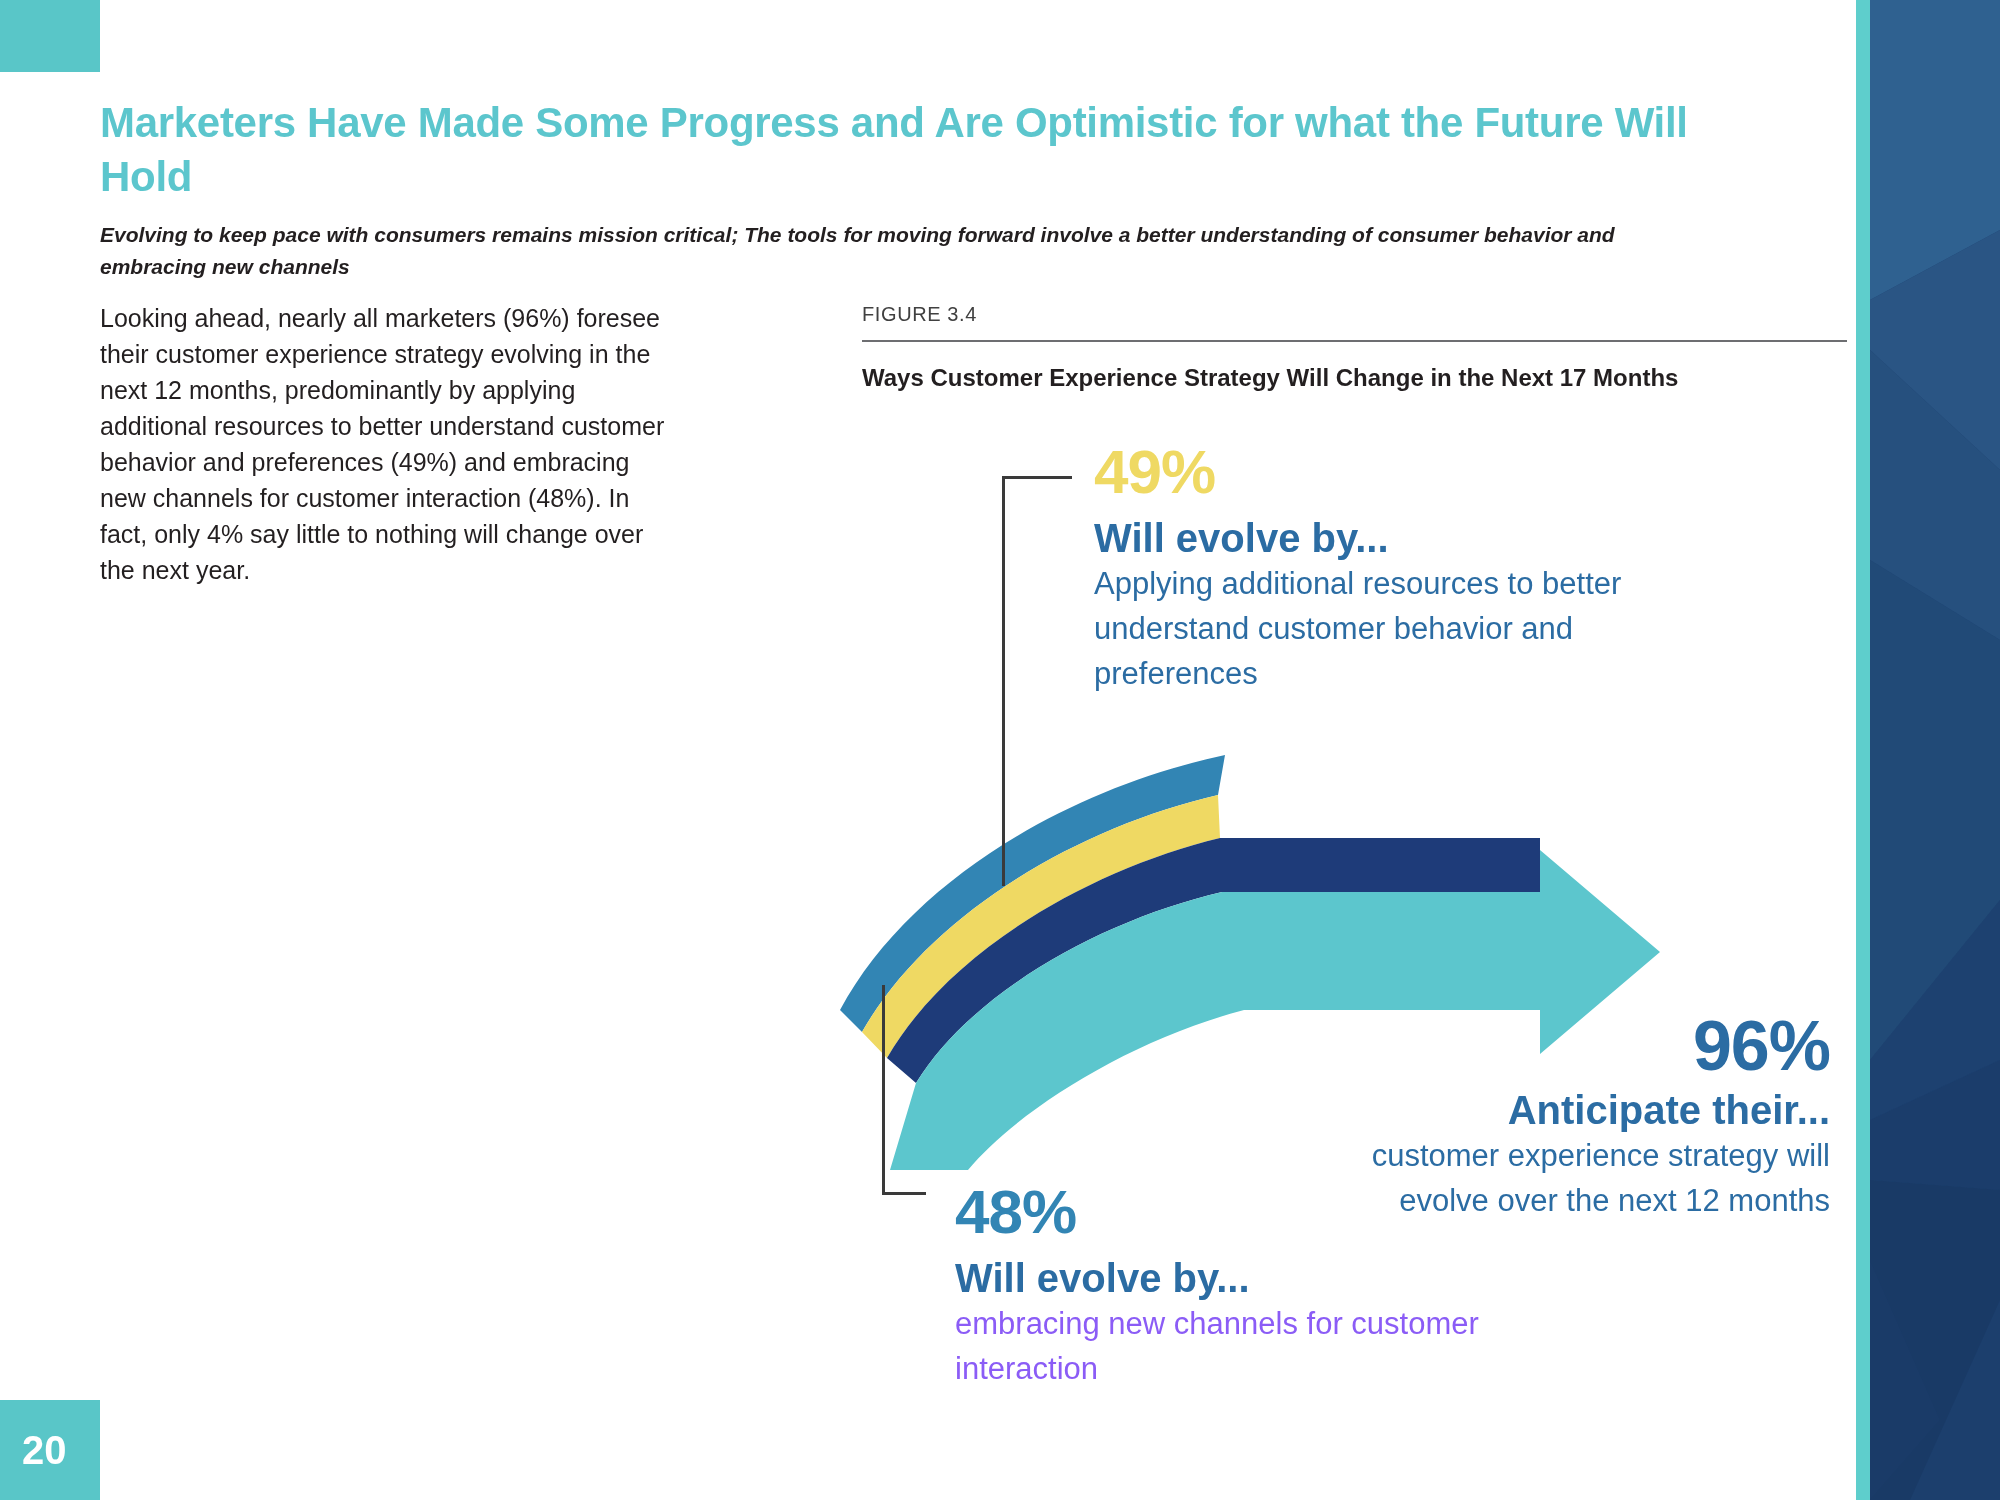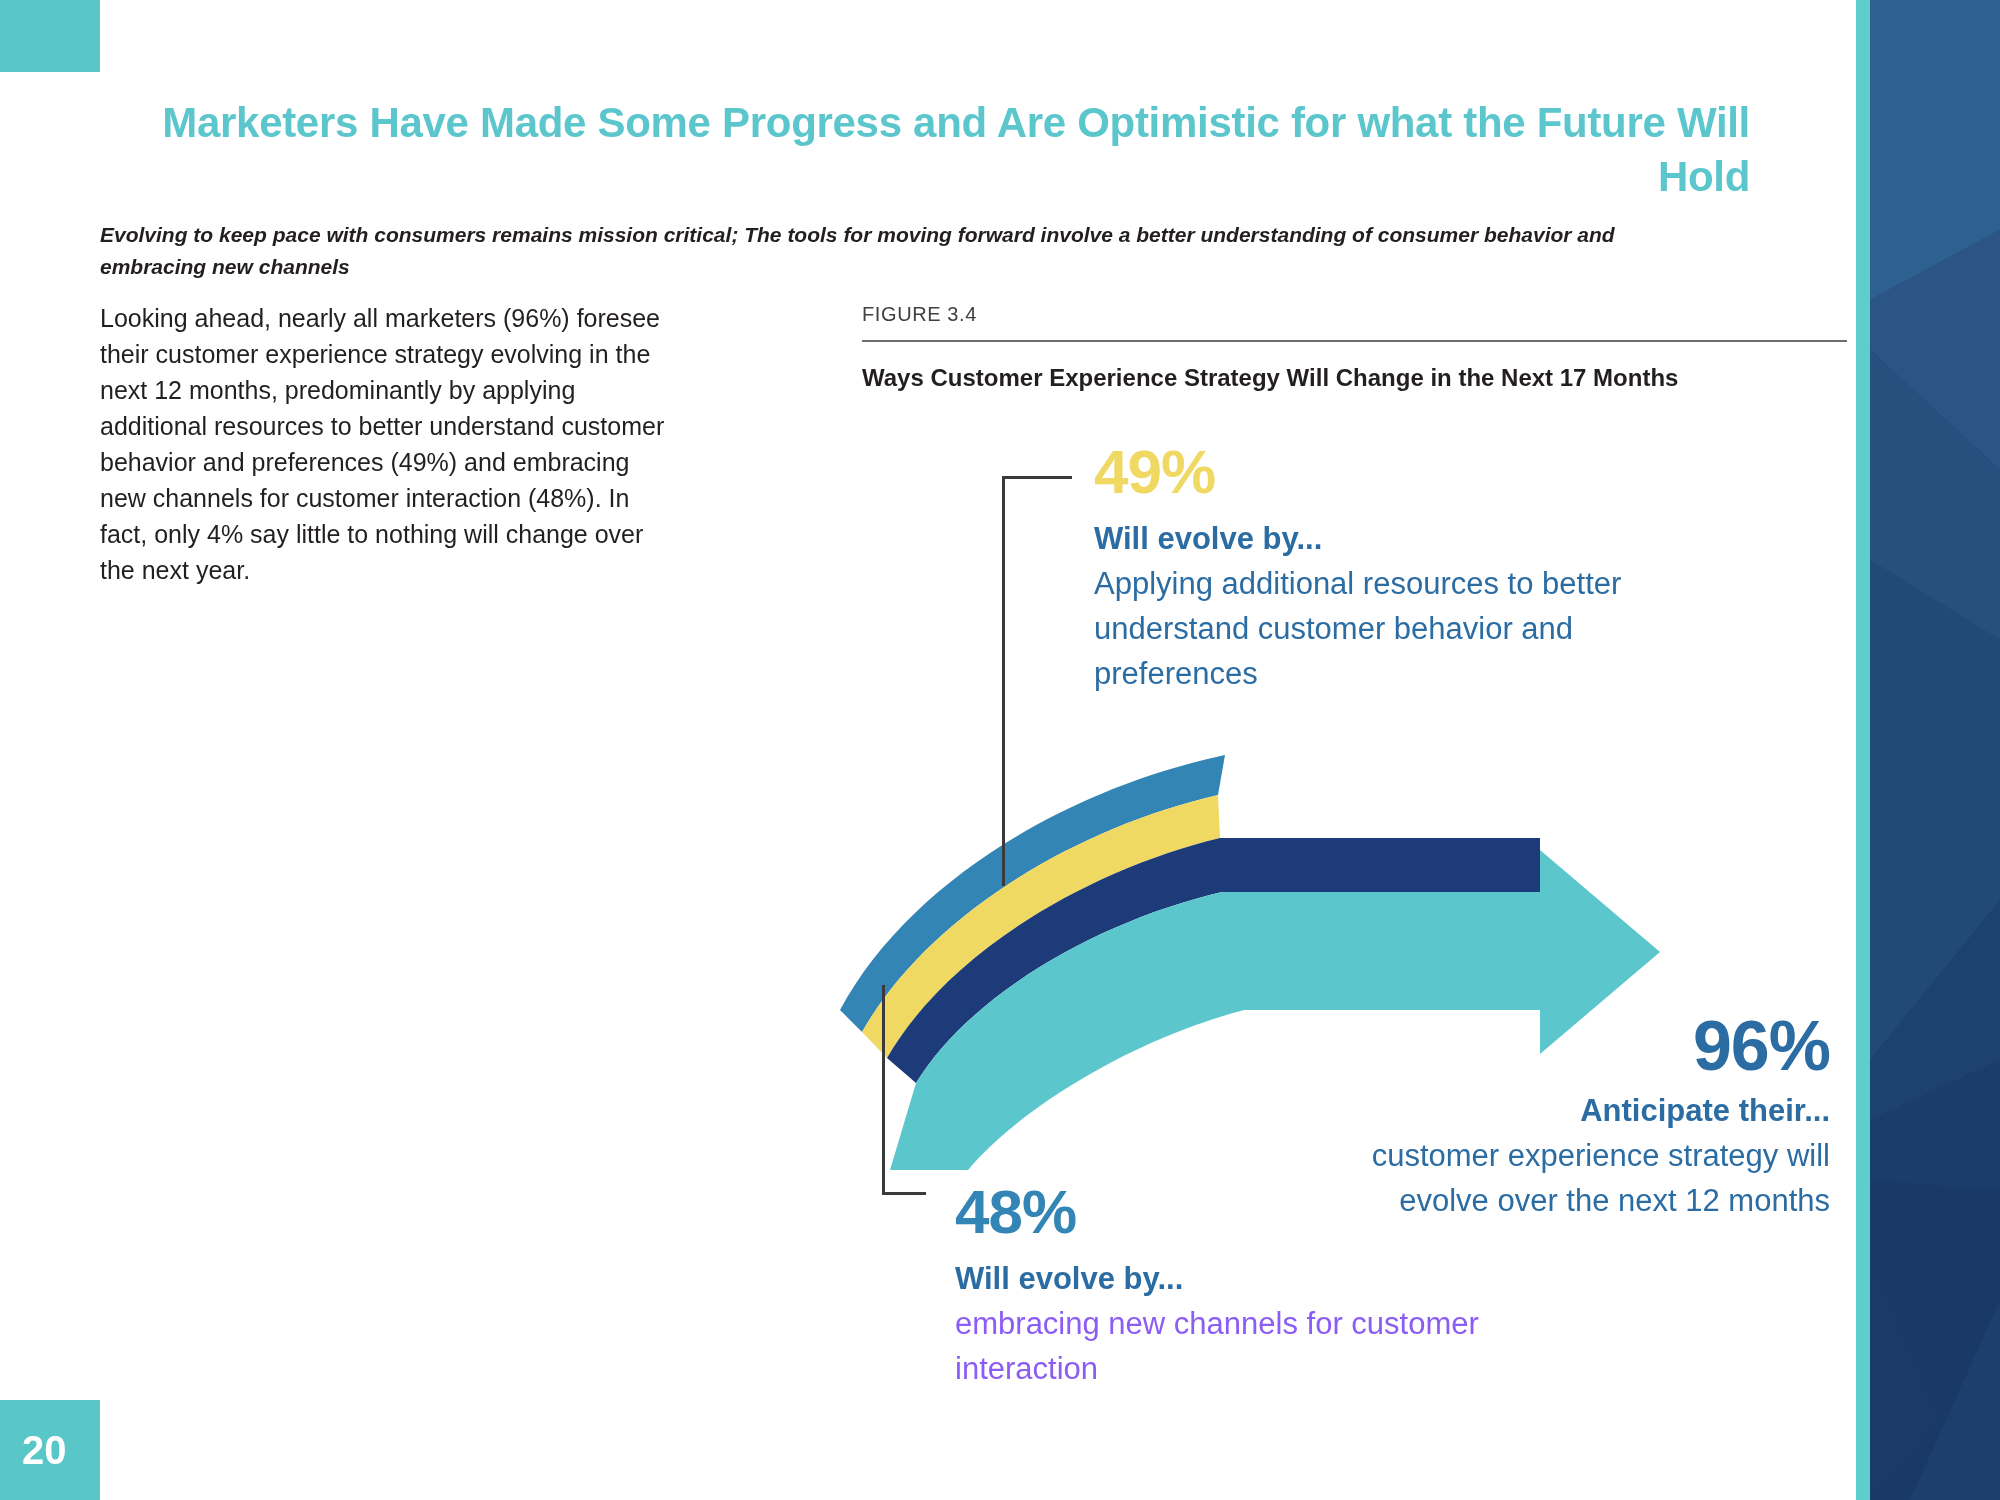--- a/index.html
+++ b/index.html
@@ -57,21 +57,20 @@
   .headline {
     position: absolute;
     left: 100px;
     top: 96px;
     width: 1650px;
     color: #5cc6cd;
     font-size: 42px;
     font-weight: bold;
     line-height: 54px;
     letter-spacing: -0.3px;
-    text-align: right;
   }
   .subhead {
     position: absolute;
     left: 100px;
     top: 219px;
     width: 1610px;
     color: #231f20;
     font-size: 21px;
     font-weight: bold;
     font-style: italic;
@@ -135,21 +134,21 @@
 
   
   .callout { position: absolute; }
   .callout .big {
     font-size: 62px;
     font-weight: bold;
     line-height: 64px;
     letter-spacing: -1px;
   }
   .callout .lead {
-    font-size: 31px;
+    font-size: 40px;
     font-weight: bold;
     line-height: 45px;
   }
   .callout .desc {
     font-size: 31px;
     line-height: 45px;
   }
 
   .callout-49 { left: 1094px; top: 440px; width: 620px; }
   .callout-49 .big  { color: #efd963; }

